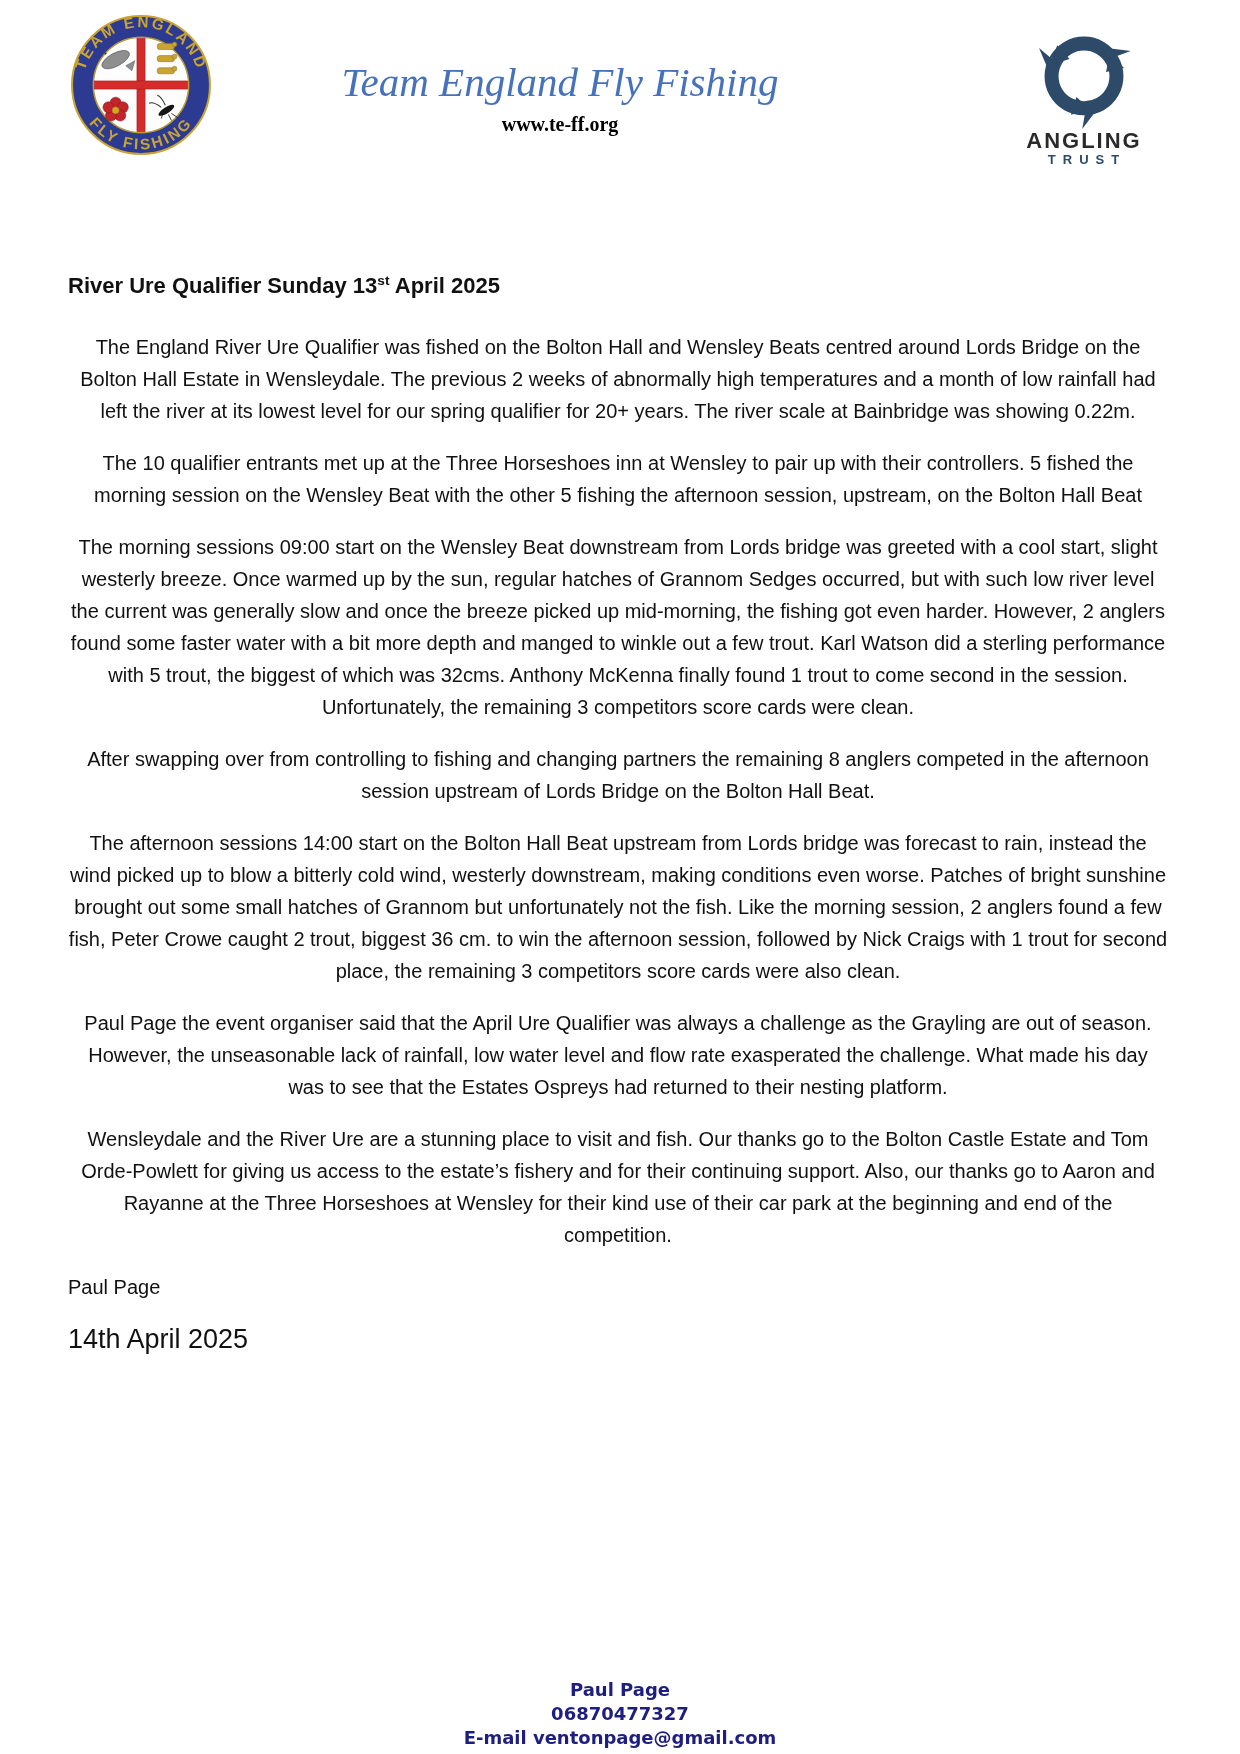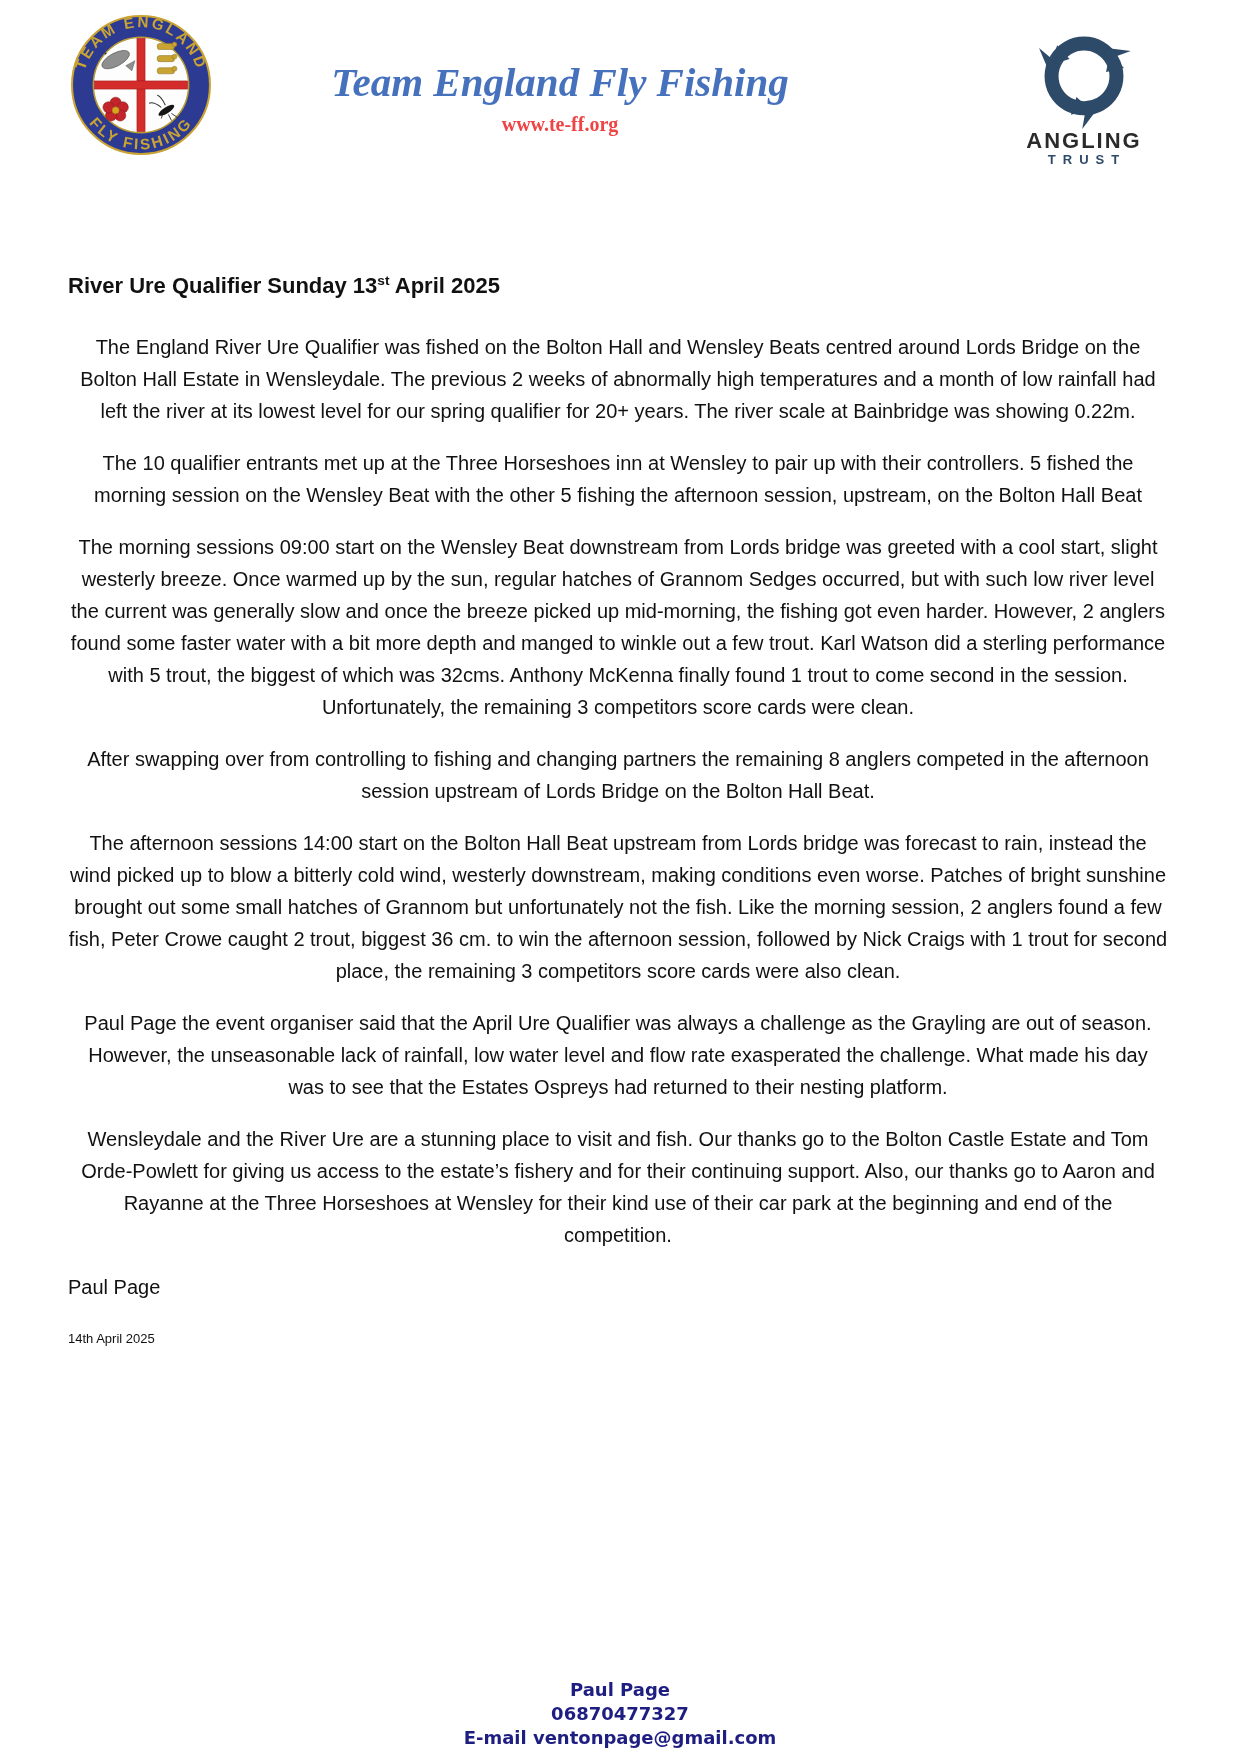--- a/index.html
+++ b/index.html
@@ -17,27 +17,27 @@
   .hdr-logo-left {
     position: absolute; left: 70px; top: 14px;
     width: 142px; height: 142px;
   }
   .title-block {
     position: absolute; left: 230px; top: 60px; width: 660px;
     text-align: center;
   }
   .main-title {
     font-family: "Liberation Serif", serif;
-    font-style: italic; font-weight: bold;
+    font-style: italic; font-weight: normal;
     font-size: 41px; color: #4671bd; line-height: 1.1;
     white-space: nowrap;
   }
   .website {
     font-family: "Liberation Serif", serif;
-    font-weight: bold; font-size: 20px; color: #ef4444;
+    font-weight: bold; font-size: 20px; color: #000000;
     margin-top: 8px;
   }
   .hdr-logo-right {
     position: absolute; left: 1018px; top: 16px;
     width: 132px; height: 152px;
   }
 
   
   .content {
     position: absolute; left: 68px; top: 266px; width: 1100px;
@@ -45,21 +45,21 @@
   .doc-heading {
     font-size: 22px; font-weight: bold; margin: 0 0 30px 0; line-height: 30px;
   }
   .doc-heading sup { font-size: 0.62em; vertical-align: super; }
   .subheading { font-size: 20px; margin: 0 0 30px 0; line-height: 32px; }
   .content p.body-par {
     font-size: 20px; line-height: 32px; margin: 0 0 20px 0;
     text-align: center;
   }
   .sig { font-size: 20px; line-height: 32px; margin: 12px 0 20px 0; }
-  .sig-date { font-size: 13px; line-height: 32px; margin: 0; }
+  .sig-date { font-size: 27px; line-height: 32px; margin: 0; }
 
   
   .footer {
     position: absolute; left: 0; top: 1678px; width: 1240px;
     text-align: center;
     font-family: "DejaVu Sans", sans-serif;
     font-weight: bold; font-size: 18px; line-height: 24px;
     color: #1e1e82;
   }
 

